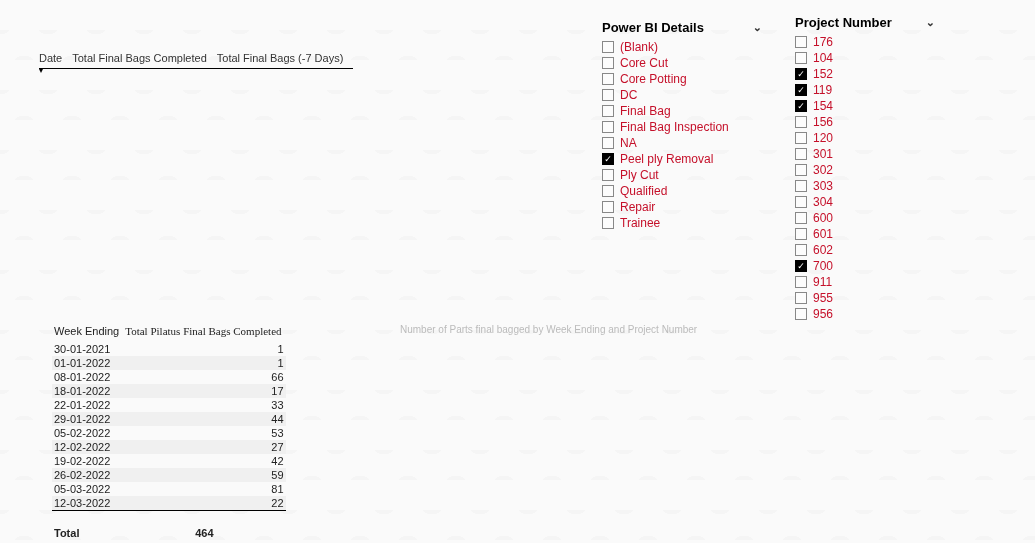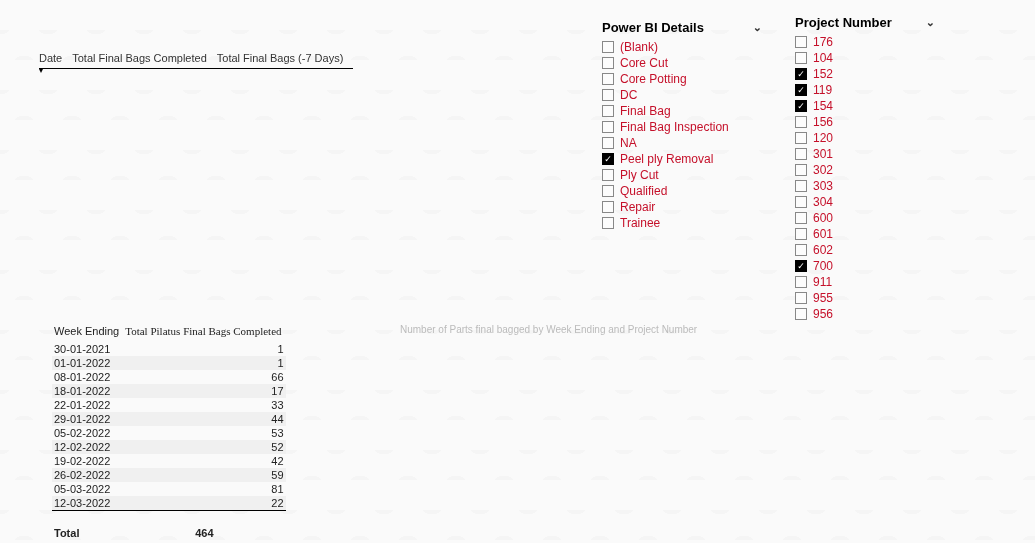--- a/index.html
+++ b/index.html
@@ -342,21 +342,21 @@
         <tr class="alt">
           <td>29-01-2022</td>
           <td>44</td>
         </tr>
         <tr>
           <td>05-02-2022</td>
           <td>53</td>
         </tr>
         <tr class="alt">
           <td>12-02-2022</td>
-          <td>52</td>
+          <td>27</td>
         </tr>
         <tr>
           <td>19-02-2022</td>
           <td>42</td>
         </tr>
         <tr class="alt">
           <td>26-02-2022</td>
           <td>59</td>
         </tr>
         <tr>

